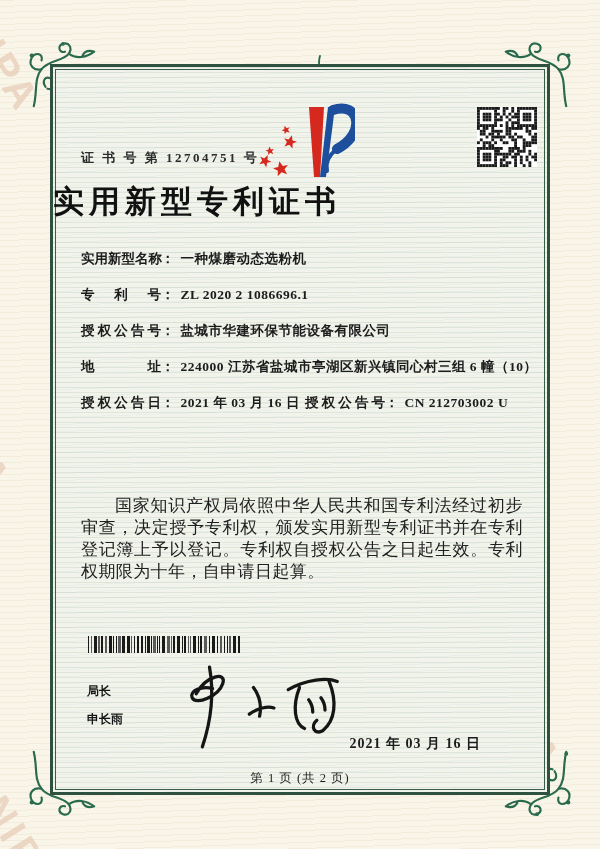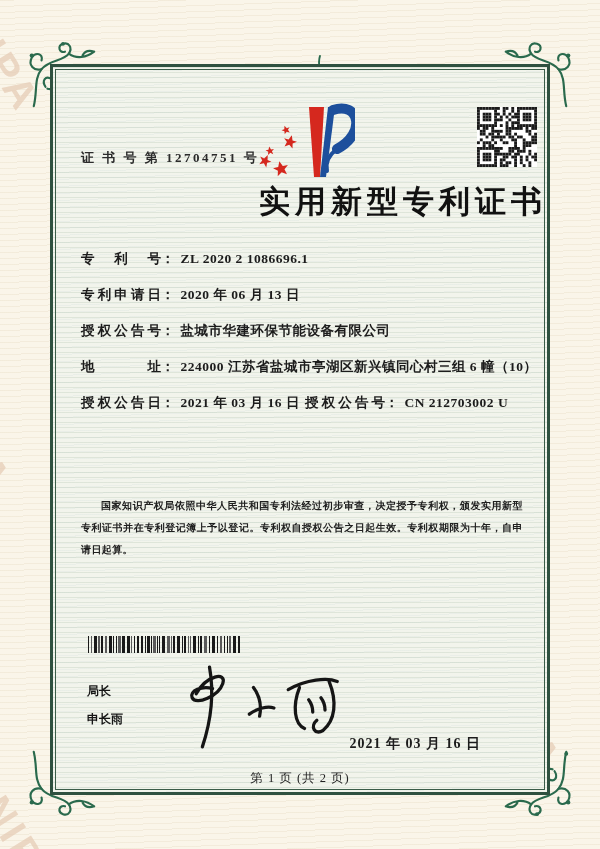--- a/index.html
+++ b/index.html
@@ -29,30 +29,30 @@
   .orn-tl{left:24px;top:38px;transform:rotate(180deg);}
   .orn-tr{left:498px;top:38px;transform:scaleY(-1);}
   .orn-bl{left:24px;top:742px;transform:scaleX(-1);}
   .orn-br{left:498px;top:742px;}
   .sprig{position:absolute;left:300px;top:54px;width:40px;height:52px;}
   
   .cert-no{position:absolute;left:28px;top:38px;font-size:13px;font-weight:700;
     letter-spacing:2.5px;color:#2b2b2b;margin-top:44px;}
   .logo{position:absolute;left:198px;top:32px;width:104px;height:84px;}
   .qr{position:absolute;left:424px;top:40px;width:60px;height:60px;background:#fff;}
-  .title{position:absolute;left:0;top:114px;width:100%;text-align:right;
+  .title{position:absolute;left:0;top:114px;width:100%;text-align:left;
     font-size:31px;font-weight:700;letter-spacing:5px;color:#111;}
   .fields{position:absolute;left:28px;top:183px;right:26px;}
   .frow{position:relative;height:21px;margin-bottom:15px;font-size:13.5px;font-weight:700;white-space:nowrap;}
   .f-label{display:inline-block;width:80px;text-align:justify;text-align-last:justify;vertical-align:top;}
   .f-colon{display:inline-block;margin-right:6px;}
   .f-value{letter-spacing:.5px;}
   .pair2{position:absolute;left:224px;top:0;}
-  .notice{position:absolute;left:28px;top:428px;right:24px;font-size:10px;
-    line-height:22px;text-align:justify;color:#202020;font-weight:bold;}
+  .notice{position:absolute;left:28px;top:428px;right:24px;font-size:17px;
+    line-height:22px;text-align:justify;color:#202020;}
   .notice p{margin:0;text-indent:2em;letter-spacing:.4px;}
   .barcode{position:absolute;left:34px;top:569px;width:156px;height:17px;}
   .signer{position:absolute;left:34px;top:610px;font-family:"Liberation Sans","DejaVu Sans",sans-serif;
     font-weight:700;font-size:12px;line-height:28px;color:#161616;}
   .signature{position:absolute;left:112px;top:594px;width:180px;height:92px;}
   .issue-date{position:absolute;right:66px;top:668px;font-size:14px;font-weight:600;letter-spacing:1px;}
   .page-info{position:absolute;left:0;bottom:5px;width:100%;text-align:center;
     font-size:12.5px;color:#222;letter-spacing:1px;margin-top:24px;}
   .cont-note{position:absolute;left:0;top:806px;width:100%;text-align:center;
     font-size:13.5px;letter-spacing:2px;color:#1d1d1d;}
@@ -374,24 +374,24 @@
           <rect x="28.57" y="57.14" width="2.86" height="2.86" fill="#1a1a1a"></rect>
           <rect x="37.14" y="57.14" width="2.86" height="2.86" fill="#1a1a1a"></rect>
           <rect x="45.71" y="57.14" width="2.86" height="2.86" fill="#1a1a1a"></rect>
           <rect x="51.43" y="57.14" width="2.86" height="2.86" fill="#1a1a1a"></rect>
         </svg></div>
 
     <div class="title">实用新型专利证书</div>
 
     <div class="fields">
       <div class="frow">
-        <span class="f-label">专利号</span><span class="f-colon">：</span><span class="f-value">ZL 2020 2 1086696.1</span>
+        <span class="f-label">实用新型名称</span><span class="f-colon">：</span><span class="f-value">一种煤磨动态选粉机</span>
       </div>
       <div class="frow">
-        <span class="f-label">专利申请日</span><span class="f-colon">：</span><span class="f-value">2020 年 06 月 13 日</span>
+        <span class="f-label">专利号</span><span class="f-colon">：</span><span class="f-value">ZL 2020 2 1086696.1</span>
       </div>
       <div class="frow">
         <span class="f-label">授权公告号</span><span class="f-colon">：</span><span class="f-value">盐城市华建环保节能设备有限公司</span>
       </div>
       <div class="frow">
         <span class="f-label">地址</span><span class="f-colon">：</span><span class="f-value">224000 江苏省盐城市亭湖区新兴镇同心村三组 6 幢（10）</span>
       </div>
       <div class="frow">
         <span class="f-label">授权公告日</span><span class="f-colon">：</span><span class="f-value">2021 年 03 月 16 日</span>
         <span class="pair2">

